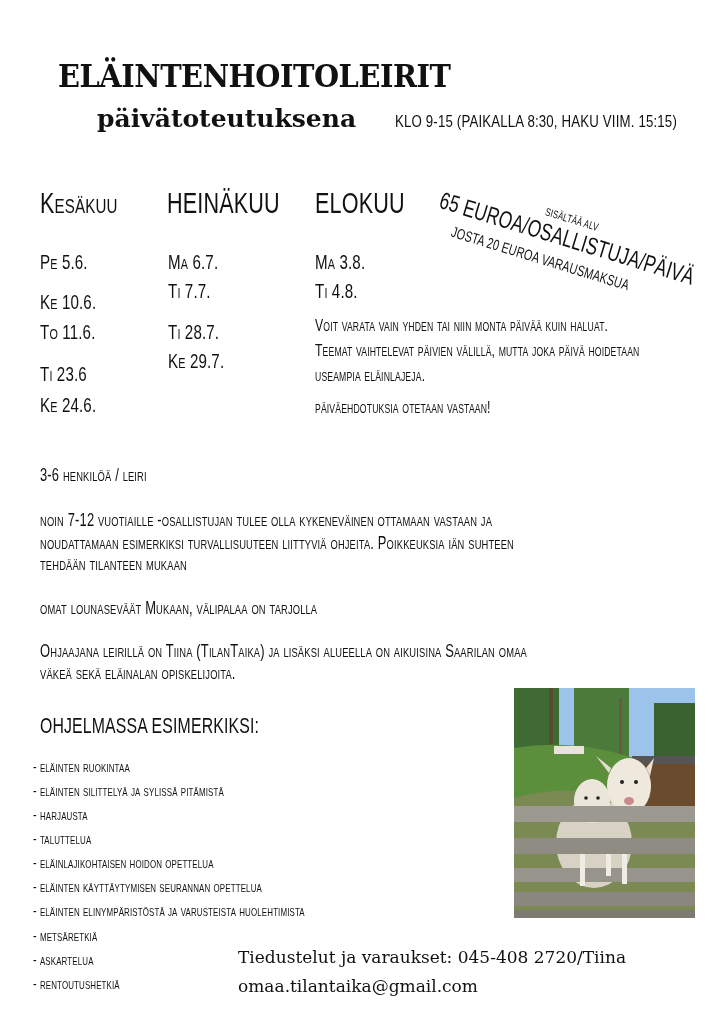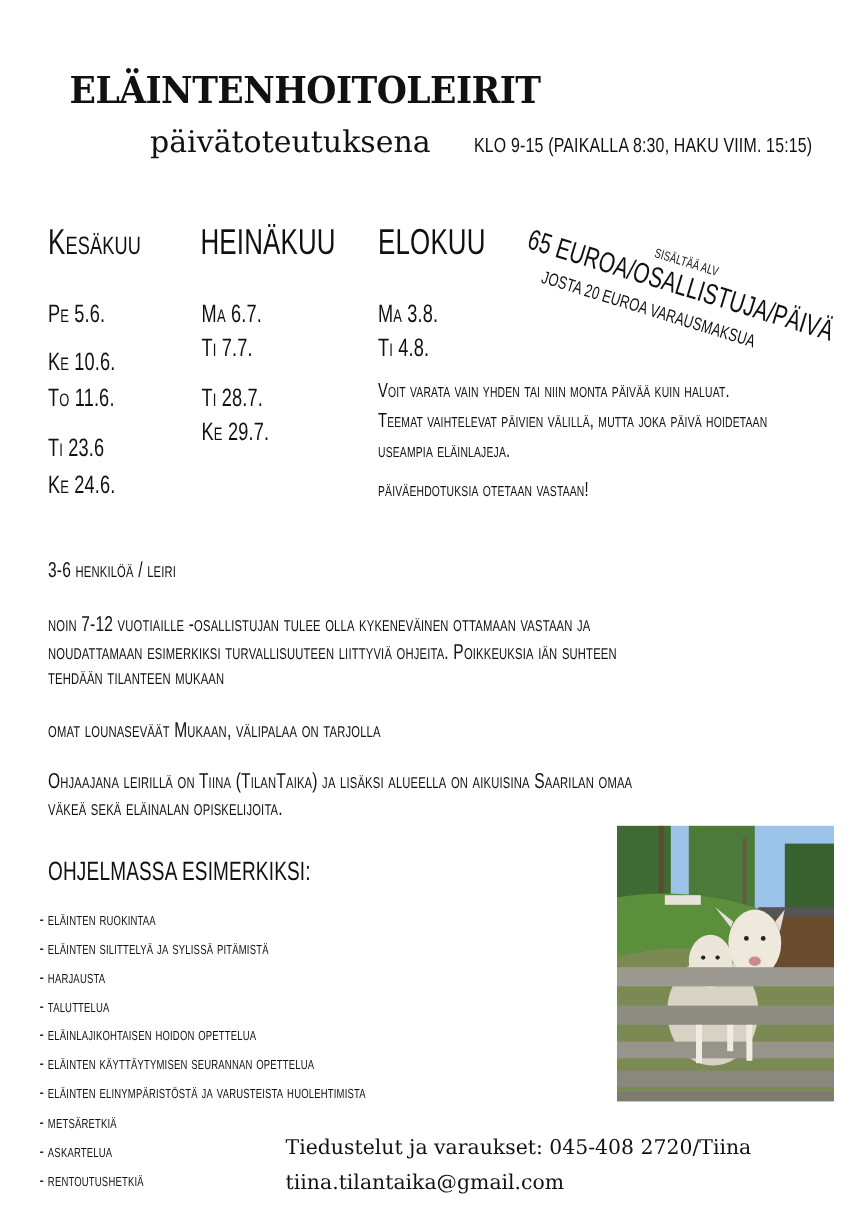--- a/index.html
+++ b/index.html
@@ -1,21 +1,21 @@
 <!DOCTYPE html>
 <html><head>
 <meta charset="utf-8">
 <style>
   html, body { margin: 0; padding: 0; background: #ffffff; }
   body { width: 720px; height: 1018px; position: relative; overflow: hidden; color: #111; font-family: "Liberation Sans", sans-serif; }
   .abs { position: absolute; }
   .hand { font-family: "Liberation Sans Narrow", "Liberation Sans", sans-serif; font-variant: small-caps; letter-spacing: 0.2px; }
   .slab { font-family: "DejaVu Serif", serif; }
   #title { left: 58px; top: 58px; font-size: 31px; font-weight: bold; letter-spacing: -0.5px; transform: scaleX(0.93); transform-origin: left; }
-  #subtitle { left: 97px; top: 104px; font-size: 25px; font-weight: normal; margin-left: 28px; }
+  #subtitle { left: 97px; top: 104px; font-size: 25px; font-weight: bold; }
   #hours { left: 395px; top: 112px; font-size: 17px; transform: scaleX(0.78); transform-origin: left; white-space: nowrap; }
   .month { font-size: 30px; transform: scaleX(0.72); transform-origin: left; white-space: nowrap; }
   .date { font-size: 21px; transform: scaleX(0.72); transform-origin: left; white-space: nowrap; }
   .small { font-size: 17px; transform: scaleX(0.72); transform-origin: left; white-space: nowrap; }
   .body { font-size: 18px; transform: scaleX(0.72); transform-origin: left; white-space: nowrap; line-height: 22px; }
   .list { font-size: 15px; transform: scaleX(0.72); transform-origin: left; white-space: nowrap; }
   #price-block { left: 448px; top: 175px; width: 240px; height: 120px; transform: rotate(17deg); transform-origin: left top; }
   #price-main { position: absolute; left: 0; top: 12px; font-size: 24px; white-space: nowrap; transform: scaleX(0.72); transform-origin: left; }
   #price-vat { position: absolute; left: 104px; top: 0px; font-size: 11px; white-space: nowrap; transform: scaleX(0.72); transform-origin: left; }
   #price-deposit { position: absolute; left: 20px; top: 44px; font-size: 15px; white-space: nowrap; transform: scaleX(0.72); transform-origin: left; }
@@ -119,13 +119,13 @@
     <rect x="0" y="204" width="181" height="14" fill="#8a877e"></rect>
     <rect x="0" y="222" width="181" height="8" fill="#7d7a72"></rect>
 
     <rect x="66" y="166" width="5" height="32" fill="#f0ece4"></rect>
     <rect x="92" y="166" width="5" height="22" fill="#f0ece4"></rect>
     <rect x="108" y="166" width="5" height="30" fill="#f0ece4"></rect>
   </svg>
 </div>
 
 <div class="abs slab" id="contact1">Tiedustelut ja varaukset: 045-408 2720/Tiina</div>
-<div class="abs slab" id="contact2">tiina.tilantaika@gmail.com</div>
+<div class="abs slab" id="contact2">omaa.tilantaika@gmail.com</div>
 
 </body></html>

